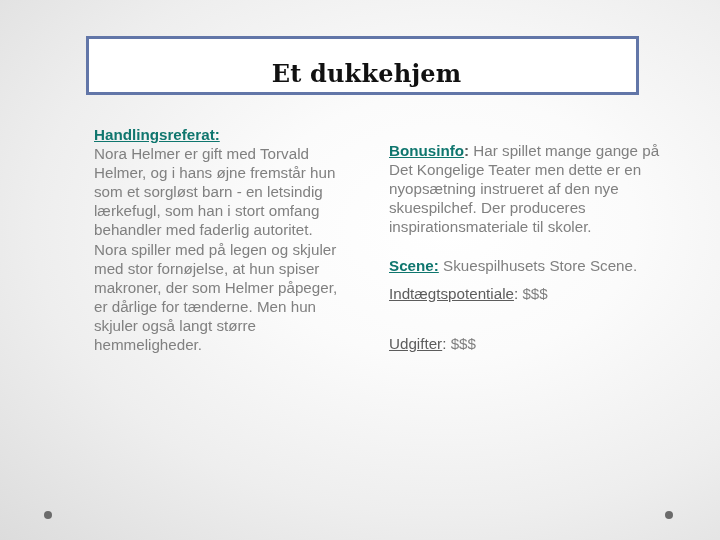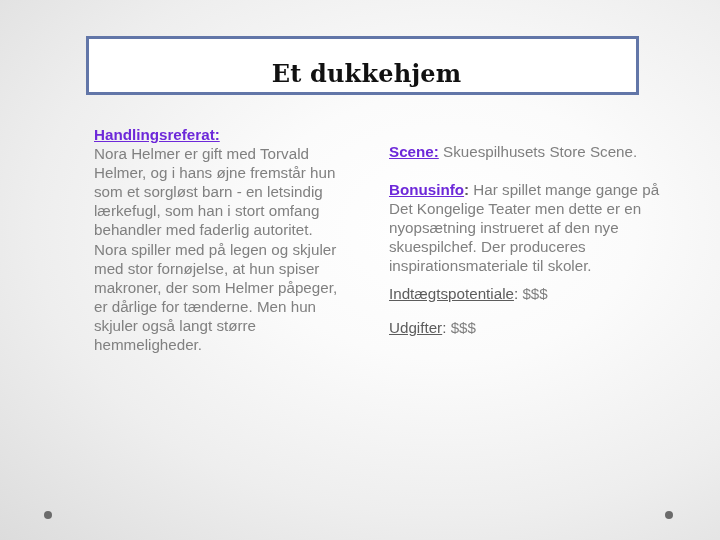--- a/index.html
+++ b/index.html
@@ -51,21 +51,21 @@
       left: 94px;
       top: 125px;
       width: 250px;
     }
     .col-right {
       left: 389px;
       top: 122px;
       width: 280px;
     }
     .label {
-      color: #6d28d9;
+      color: #0f766e;
       font-weight: bold;
       text-decoration: underline;
       margin-top: 11px;
     }
     .label-plain {
       color: #5c5c5c;
       text-decoration: underline;
     }
     .para {
       margin: 0;
@@ -95,25 +95,25 @@
 
   <div class="col col-left">
     <p class="para">
       <span class="label">Handlingsreferat:</span><br>
       <span>Nora Helmer er gift med Torvald Helmer, og i hans øjne fremstår hun som et sorgløst barn - en letsindig lærkefugl, som han i stort omfang behandler med faderlig autoritet. Nora spiller med på legen og skjuler med stor fornøjelse, at hun spiser makroner, der som Helmer påpeger, er dårlige for tænderne. Men hun skjuler også langt større hemmeligheder.</span>
     </p>
   </div>
 
   <div class="col col-right">
 
+    <p class="para" style="margin-top:19px"><span class="label">Bonusinfo</span><span class="label-plain" style="text-decoration:none;font-weight:bold">:</span><span> Har spillet mange gange på Det Kongelige Teater men dette er en nyopsætning instrueret af den nye skuespilchef. Der produceres inspirationsmateriale til skoler.</span></p>
+
     <p class="para" style="margin-top:20px"><span class="label">Scene:</span><span></span><span> Skuespilhusets Store Scene.</span></p>
-
-    <p class="para" style="margin-top:19px"><span class="label">Bonusinfo</span><span class="label-plain" style="text-decoration:none;font-weight:bold">:</span><span> Har spillet mange gange på Det Kongelige Teater men dette er en nyopsætning instrueret af den nye skuespilchef. Der produceres inspirationsmateriale til skoler.</span></p>
 
     <p class="para" style="margin-top:8px"><span class="label-plain">Indtægtspotentiale</span><span style="color:#5c5c5c">:</span><span> $$$</span></p>
 
-    <p class="para" style="margin-top:15px"><span class="label-plain">Udgifter</span><span style="color:#5c5c5c">:</span><span> $$$</span></p>
+    <p class="para" style="margin-top:31px"><span class="label-plain">Udgifter</span><span style="color:#5c5c5c">:</span><span> $$$</span></p>
   </div>
 
   <div class="dot dot-left"></div>
   <div class="dot dot-right"></div>
 
 </div>
 
 </body></html>

